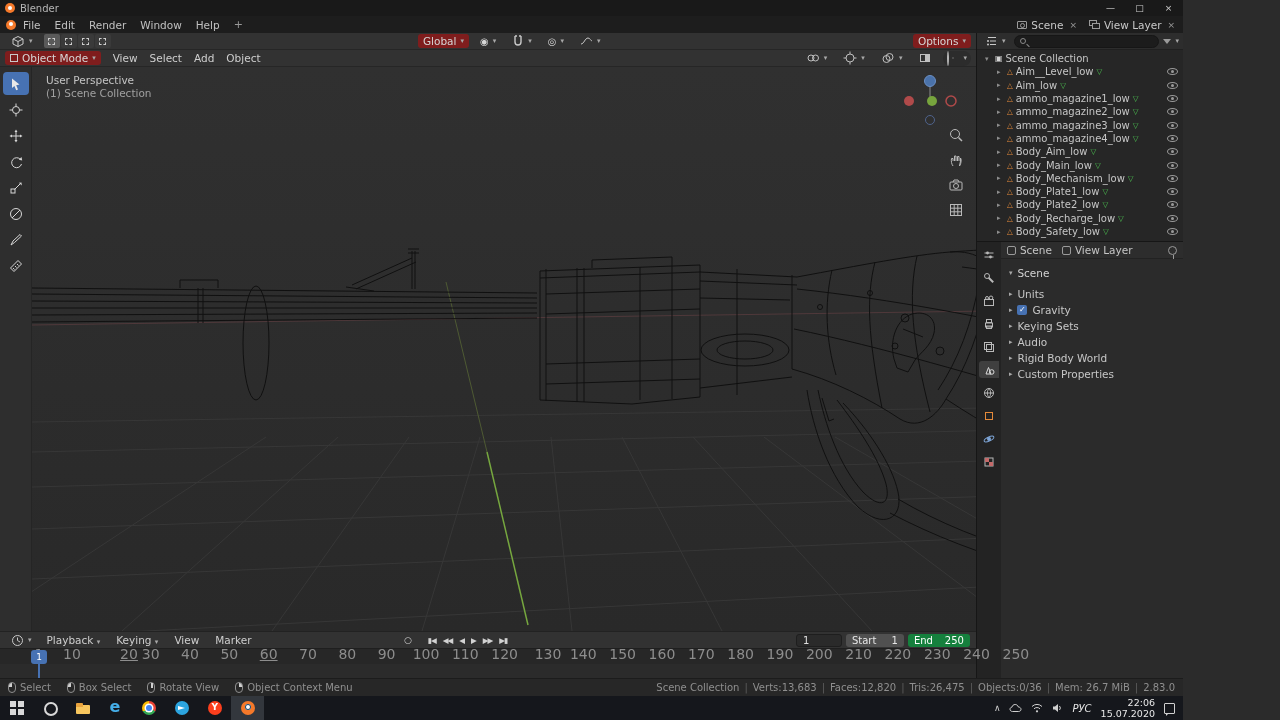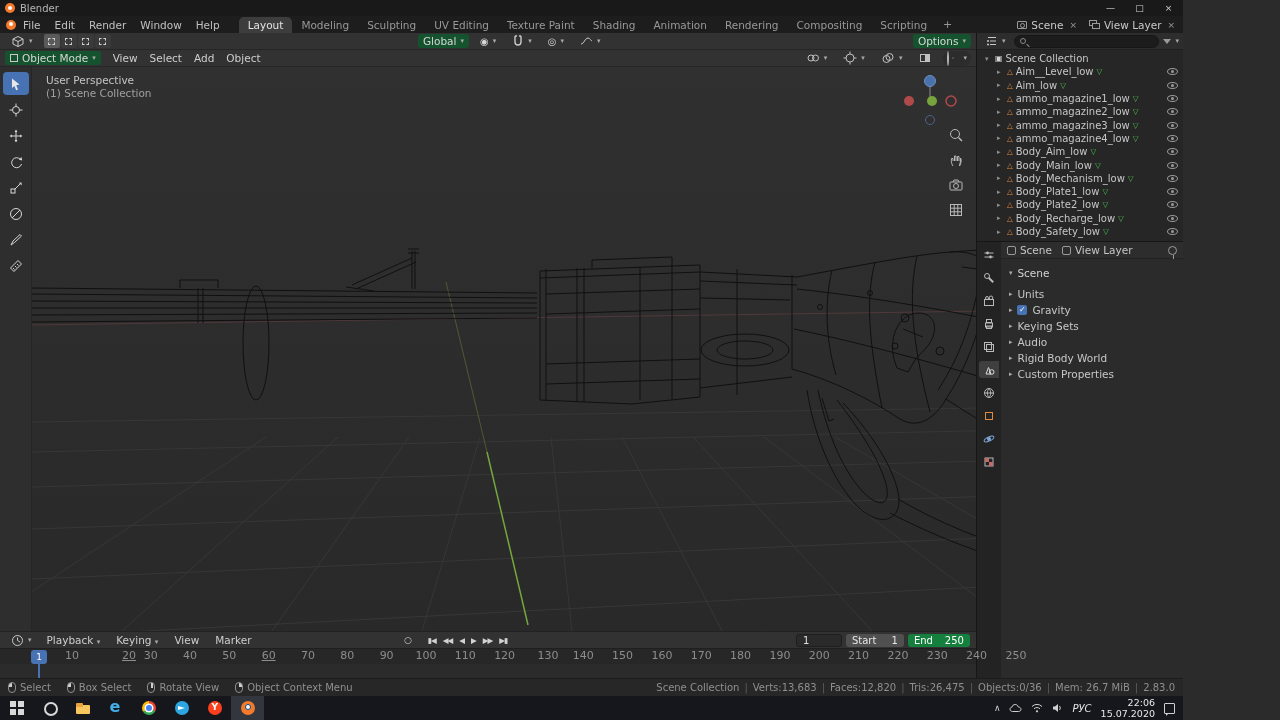--- a/index.html
+++ b/index.html
@@ -25,21 +25,21 @@
   .id-selector { display:flex; align-items:center; gap:4px; font-size:10.5px; color:#c8c8c8; }
   .ico-scene { width:10px; height:8px; border:1px solid #9a9a9a; border-radius:1px; position:relative; display:inline-block; }
   .ico-scene::after { content:''; position:absolute; right:1px; top:1px; width:3px; height:3px; border-radius:50%; border:1px solid #9a9a9a; }
   .ico-layers { width:11px; height:9px; position:relative; display:inline-block; }
   .ico-layers::before { content:''; position:absolute; left:0; top:0; right:3px; bottom:3px; border:1px solid #9a9a9a; }
   .ico-layers::after { content:''; position:absolute; left:3px; top:3px; right:0; bottom:0; border:1px solid #9a9a9a; background:#1d1d1d; }
   .mini-x { font-size:9px; color:#9a9a9a; padding:0 2px; }
 
   
   .hdr { height:17px; background:#323232; border-bottom:1px solid #262626; display:flex; align-items:center; padding:0 5px; gap:6px; flex:0 0 auto; }
-  .dd { display:flex; align-items:center; gap:4px; height:14px; padding:0 5px; background:#14532d; border-radius:3px; font-size:10.5px; color:#d6d6d6; }
+  .dd { display:flex; align-items:center; gap:4px; height:14px; padding:0 5px; background:#7f1d1d; border-radius:3px; font-size:10.5px; color:#d6d6d6; }
   .dd.flat { background:transparent; }
   .caret { font-size:7px; color:#a8a8a8; }
   .hmenu { padding:0 6px; font-size:10.5px; color:#cecece; }
   .spacer { flex:1; }
   svg.mi { display:block; }
 
   .selmode-group { display:flex; gap:1px; }
   .selmode { width:16px; height:14px; background:#3a3a3a; border-radius:2px; display:flex; align-items:center; justify-content:center; }
   .selmode.active { background:#5a5a5a; }
   .selmode i { display:block; width:7px; height:7px; border:1px dashed #cfcfcf; }
@@ -120,21 +120,21 @@
   .timeline-header { height:17px; background:#323232; border-top:1px solid #222; display:flex; align-items:center; padding:0 6px; gap:4px; flex:0 0 auto; }
   .transport { display:flex; align-items:center; gap:7px; margin:0 auto; }
   .t-btn { font-size:7.5px; color:#d2d2d2; letter-spacing:-1px; }
   .t-btn.auto-key-button { font-size:9px; margin-right:10px; }
   .tl-fields { display:flex; gap:4px; margin-left:auto; }
   .tl-field { height:13px; border-radius:3px; font-size:10px; display:flex; align-items:center; padding:0 6px; gap:6px; }
   .tl-frame { width:46px; background:#2a2a2a; border:1px solid #1e1e1e; color:#e0e0e0; }
   .tl-start { width:58px; background:#505050; color:#e6e6e6; justify-content:space-between; }
   .tl-end { width:62px; background:#15803d; color:#fff; justify-content:space-between; }
   .timeline-ruler { height:16px; background:#272727; border-top:1px solid #1f1f1f; position:relative; flex:0 0 auto; }
-  .tick { position:absolute; bottom:2px; transform:translateX(-50%); font-size:11px; color:#8d8d8d; }
+  .tick { position:absolute; bottom:2px; transform:translateX(-50%); font-size:14px; color:#8d8d8d; }
   .frame-marker { position:absolute; left:31px; top:1px; width:16px; height:14px; background:var(--accent); border-radius:3px; color:#fff; font-size:9px; display:flex; align-items:center; justify-content:center; z-index:2; }
   .timeline-body { height:14px; background:#2b2b2b; position:relative; flex:0 0 auto; }
   .playhead { position:absolute; left:38px; top:0; bottom:0; width:2px; background:var(--accent); }
 
   
   .statusbar { height:18px; background:#272727; border-top:1px solid #1c1c1c; display:flex; align-items:center; padding:0 8px; gap:16px; font-size:10px; color:#8f8f8f; flex:0 0 auto; }
   .hint { display:flex; align-items:center; gap:4px; }
   .mouse { width:8px; height:11px; border:1px solid #8f8f8f; border-radius:4px; position:relative; display:inline-block; }
   .mouse::before { content:''; position:absolute; background:#cfcfcf; }
   .m-left .mouse::before { left:0; top:0; width:3px; height:4px; border-radius:3px 0 0 0; }
@@ -185,33 +185,20 @@
 
   <div class="menubar">
     <span class="app-logo"></span>
     <div style="display:flex">
 
     <span class="menu-item">File</span>
         <span class="menu-item">Edit</span>
         <span class="menu-item">Render</span>
         <span class="menu-item">Window</span>
         <span class="menu-item">Help</span>
-      </div>
-    <div class="ws-tabs">
-
-    <span class="ws-tab active">Layout</span>
-        <span class="ws-tab">Modeling</span>
-        <span class="ws-tab">Sculpting</span>
-        <span class="ws-tab">UV Editing</span>
-        <span class="ws-tab">Texture Paint</span>
-        <span class="ws-tab">Shading</span>
-        <span class="ws-tab">Animation</span>
-        <span class="ws-tab">Rendering</span>
-        <span class="ws-tab">Compositing</span>
-        <span class="ws-tab">Scripting</span>
       </div>
     <span class="ws-add">+</span>
     <div class="topbar-right">
       <div class="id-selector">
         <span class="ico-scene"></span>
         <span>Scene</span>
         <span class="mini-x">×</span>
       </div>
       <div class="id-selector">
         <span class="ico-layers"></span>

